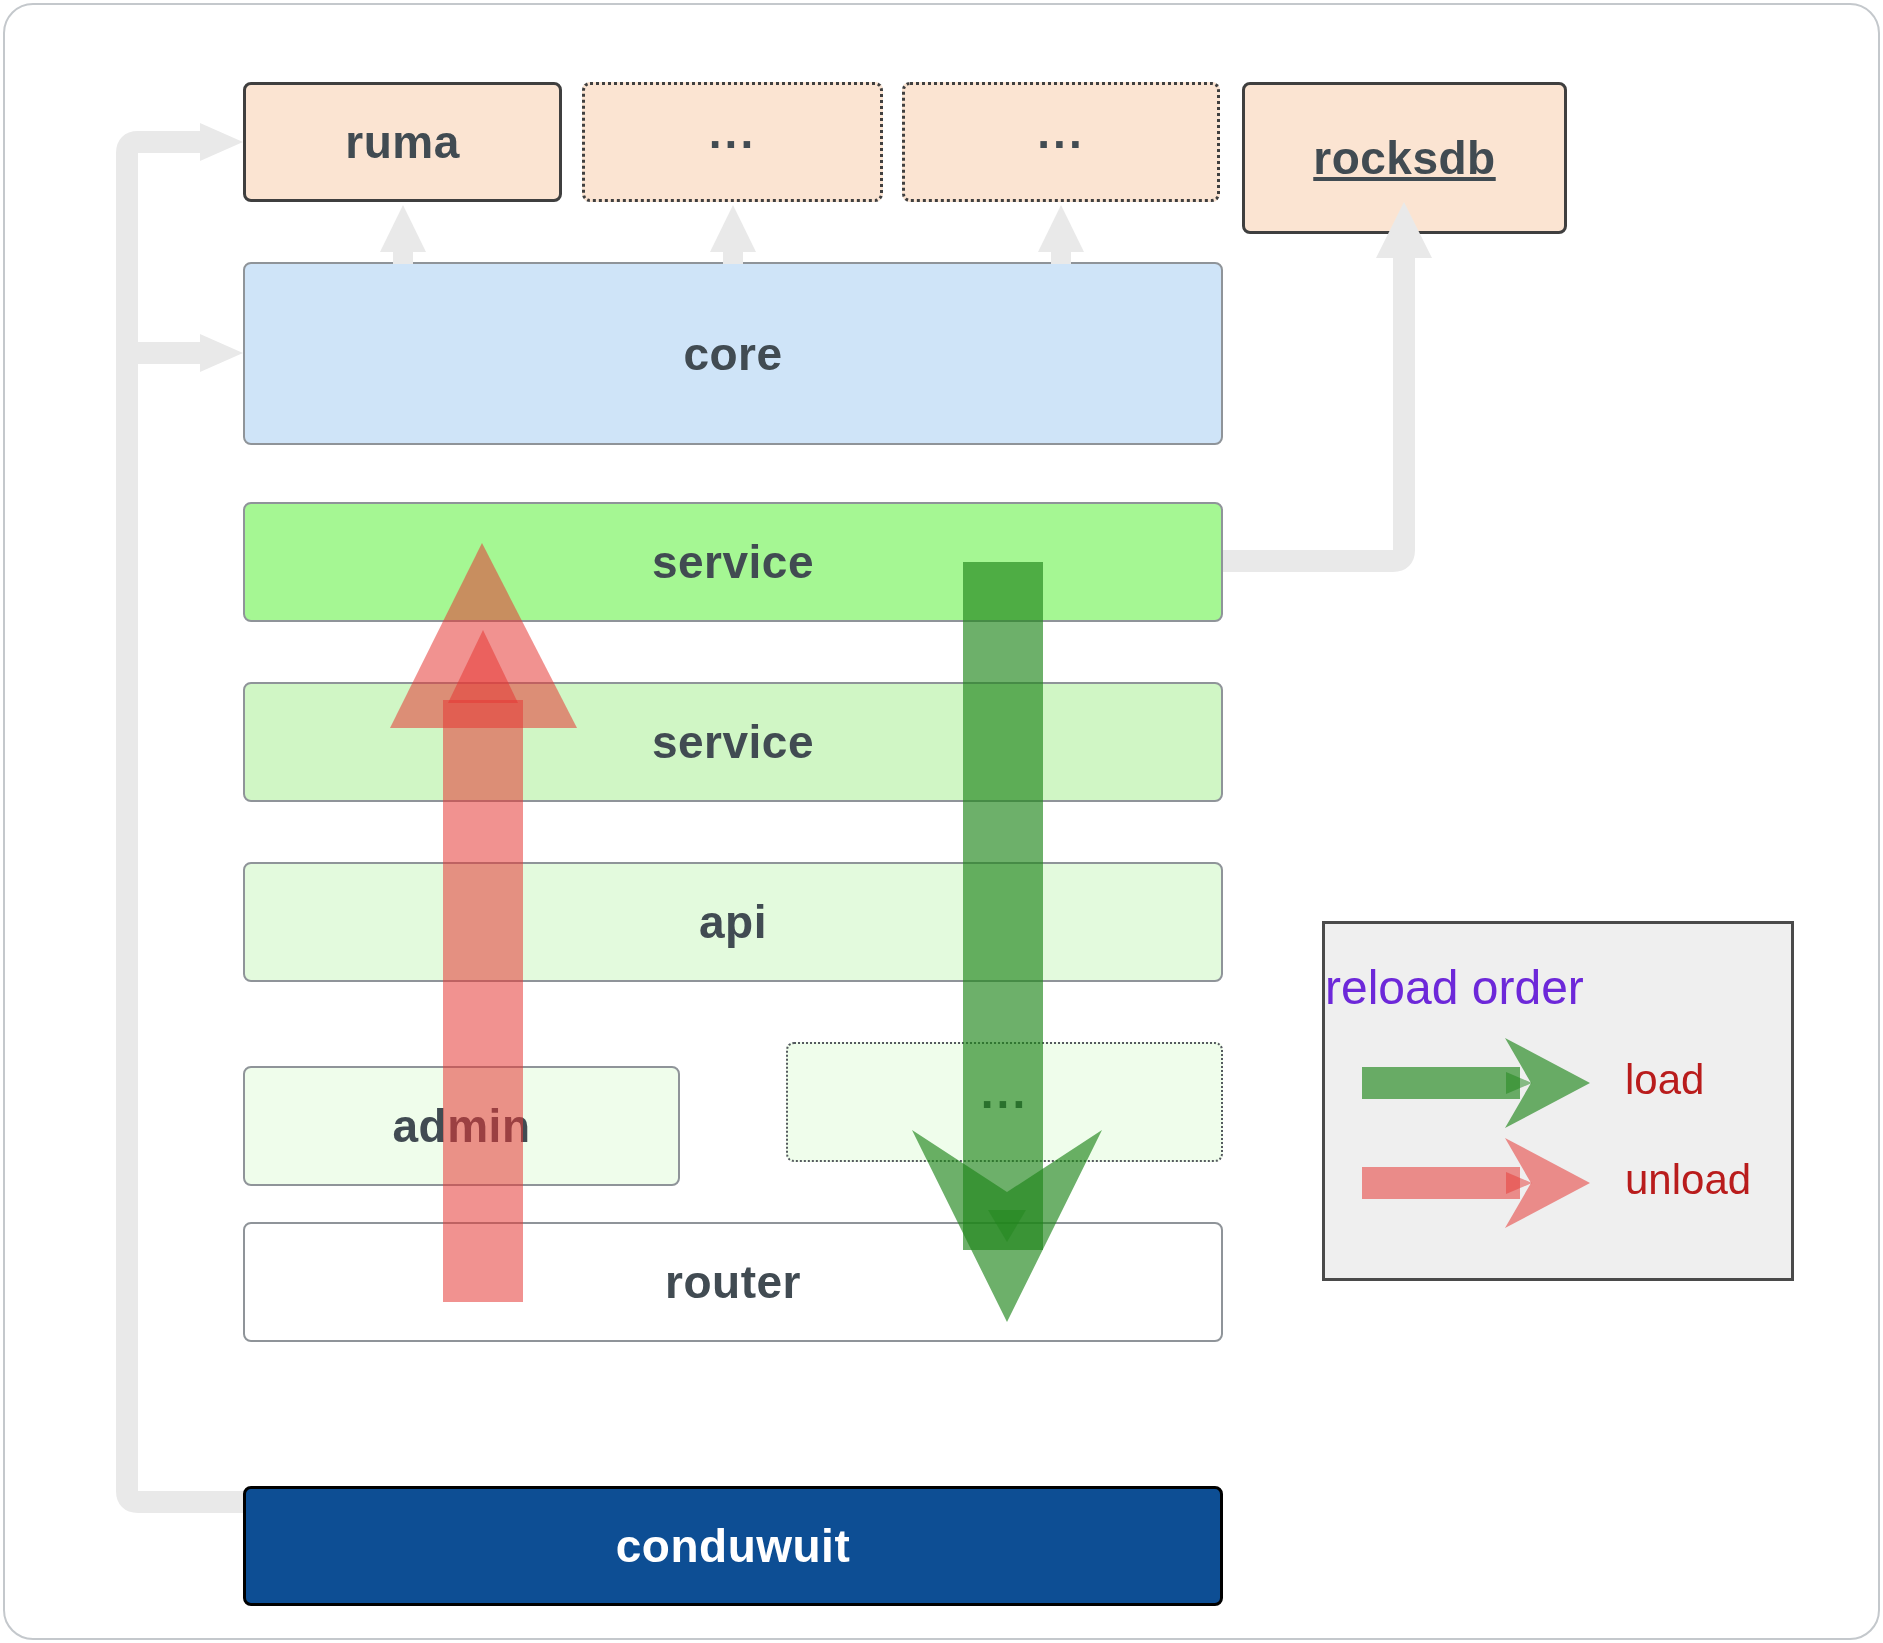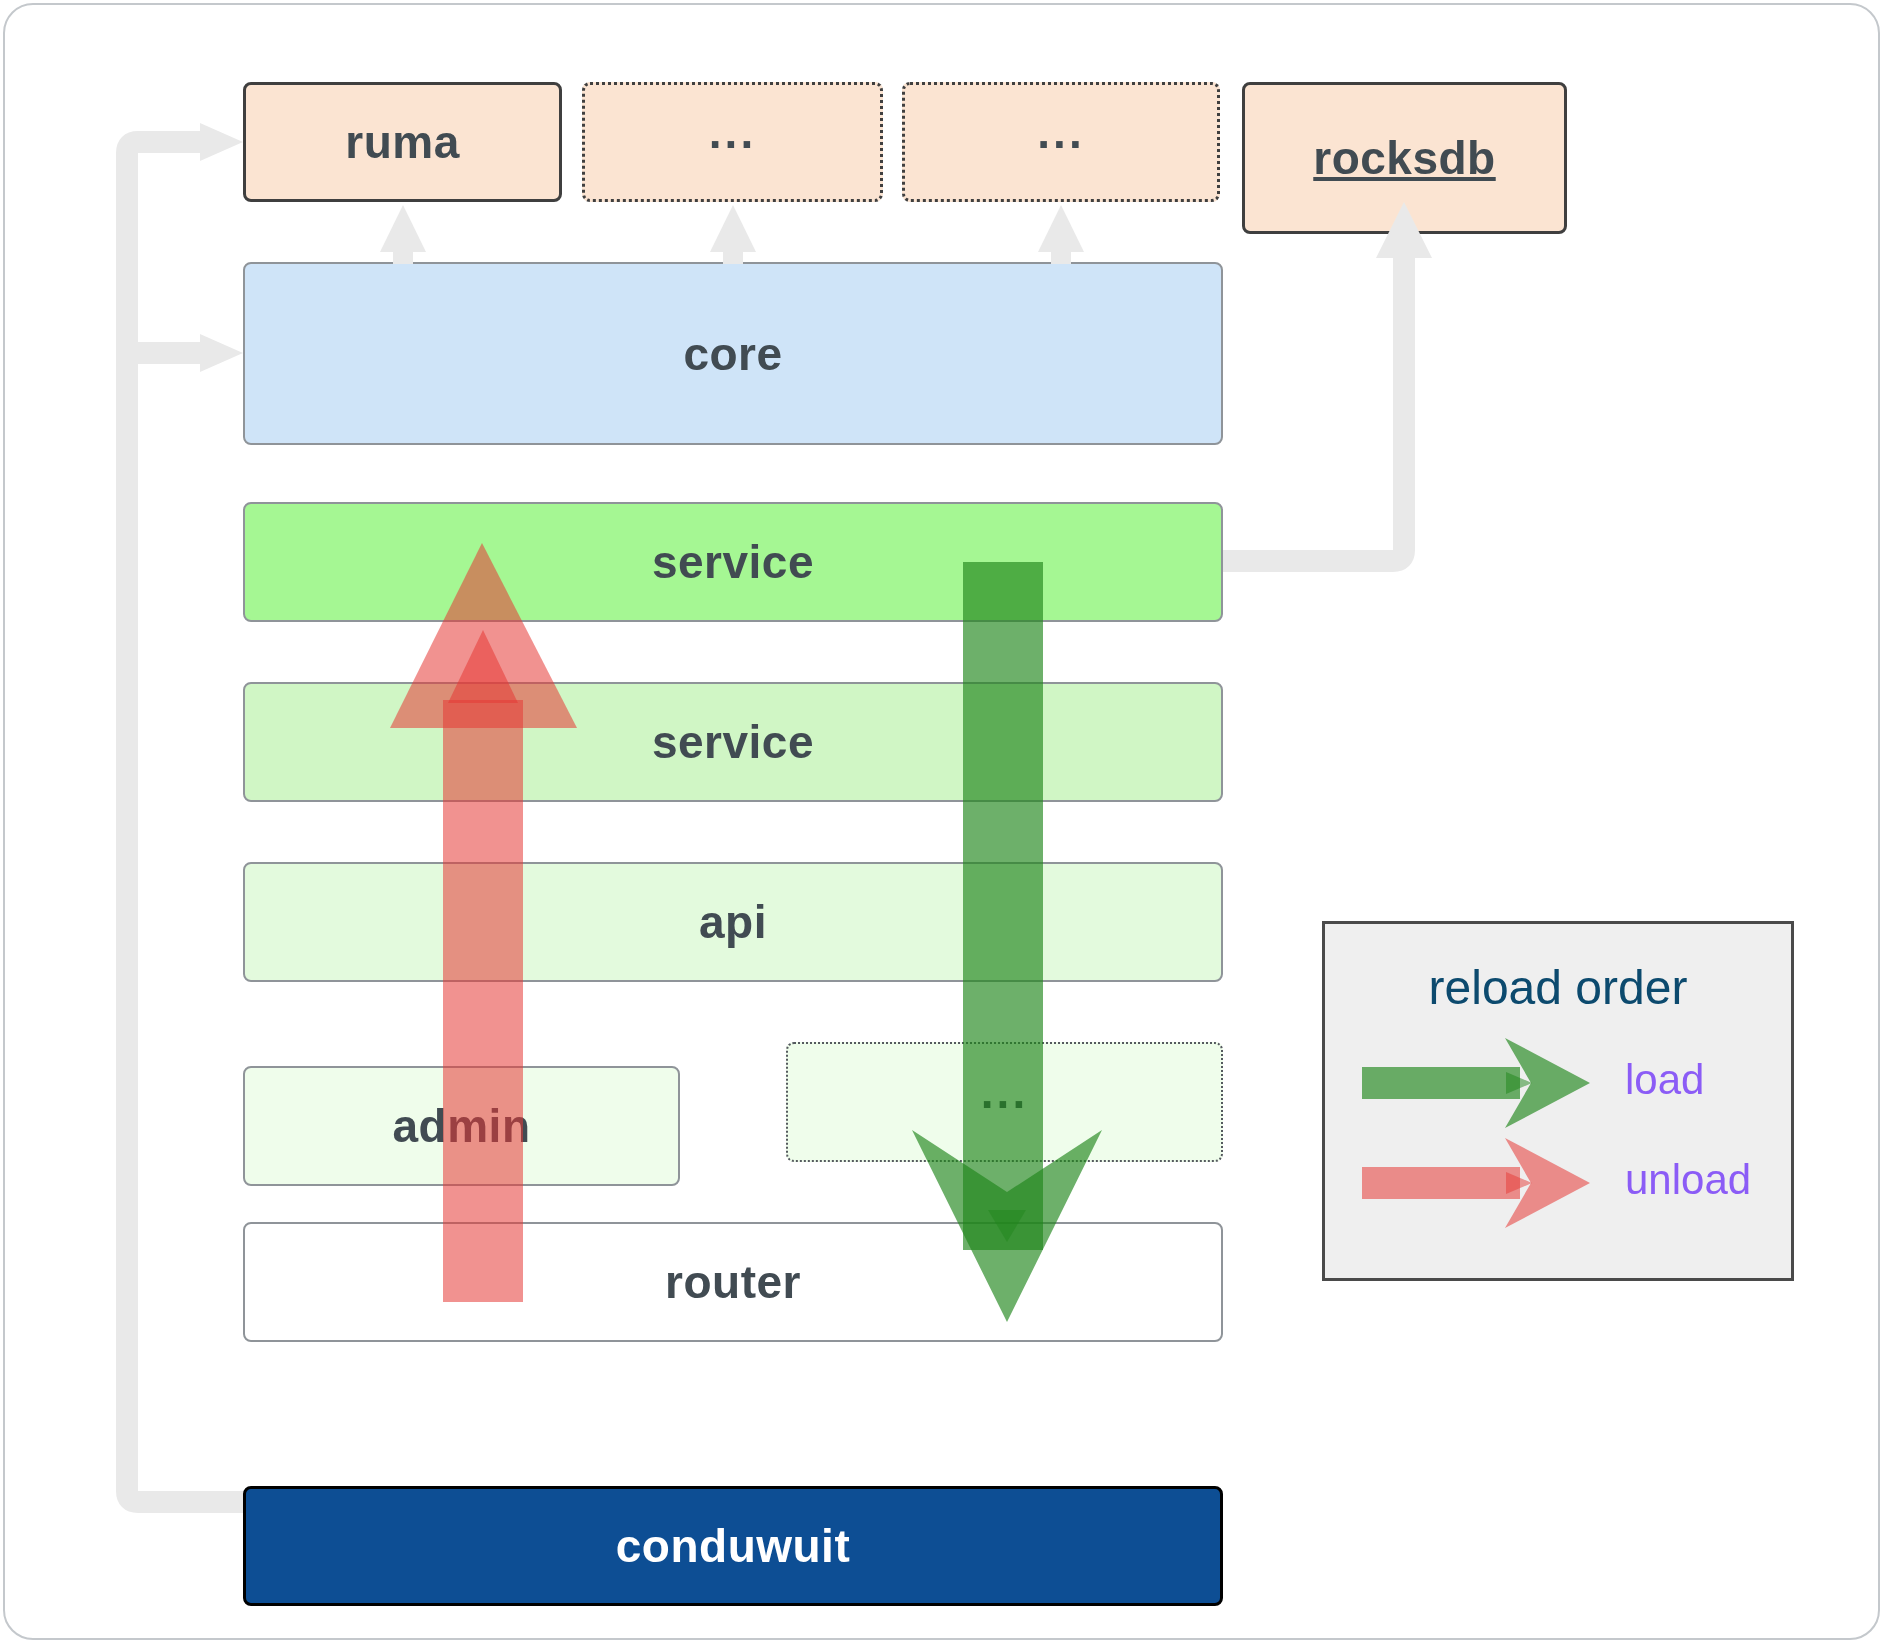--- a/index.html
+++ b/index.html
@@ -15,23 +15,23 @@
   .green2{background:var(--service-fill);border:2.5px solid var(--gray-border);text-align:center;}
   .green3{background:var(--api-fill);border:2.5px solid var(--gray-border);}
   .green4{background:var(--admin-fill);border:2.5px solid var(--gray-border);}
   .green4.dotted{border:2.5px dotted #555a5f;}
   .white{background:var(--router-fill);border:2.5px solid var(--gray-border);}
   .navy{background:var(--navy-fill);border:3px solid #000;color:#fff;margin-top:44px;}
   .dots-label{transform:translateY(-10px);letter-spacing:3px;font-weight:700;}
   #arrow-layer{position:absolute;left:0;top:0;pointer-events:none;}
   #legend{position:absolute;left:1322px;top:921px;width:472px;height:360px;box-sizing:border-box;
           background:var(--legend-bg);border:3px solid var(--legend-border);}
-  #legend-title{position:absolute;left:0;top:36px;width:100%;text-align:center;
-                font-size:48px;color:#0c4a6e;font-weight:500;}
-  .legend-label-wrap{position:absolute;color:#8b5cf6;font-size:42px;}
+  #legend-title{position:absolute;left:0;top:36px;width:100%;
+                font-size:48px;color:#6d28d9;font-weight:500;}
+  .legend-label-wrap{position:absolute;color:#b91c1c;font-size:42px;}
 </style>
 </head>
 <body>
 
 <div id="canvas">
   <div id="frame"></div>
 
   <div class="box peach" style="left:243px;top:82px;width:319px;height:120px;">
     <span>ruma</span>
   </div>

